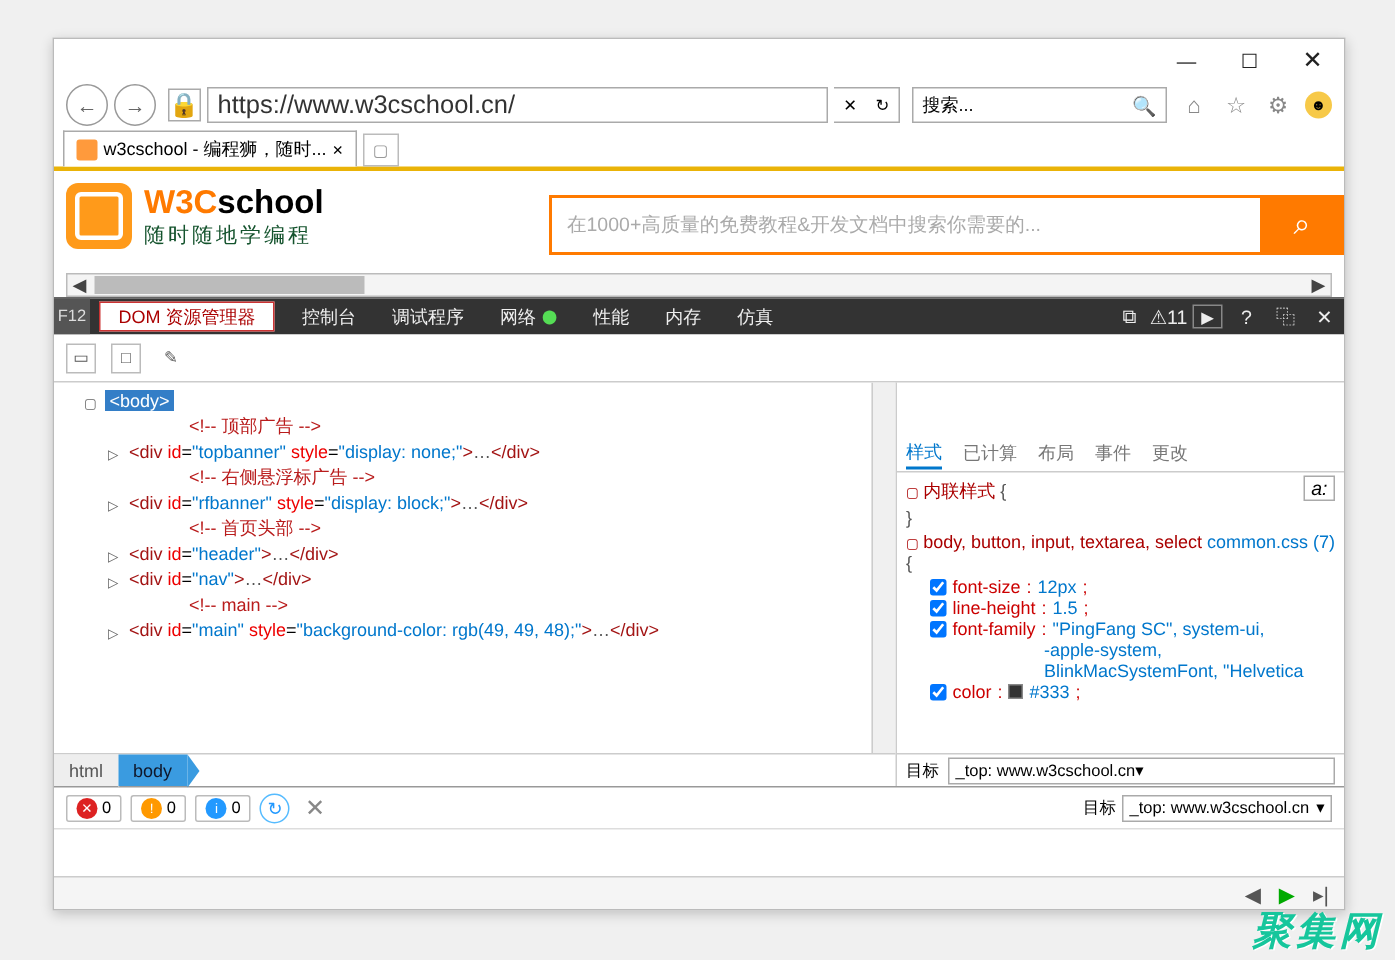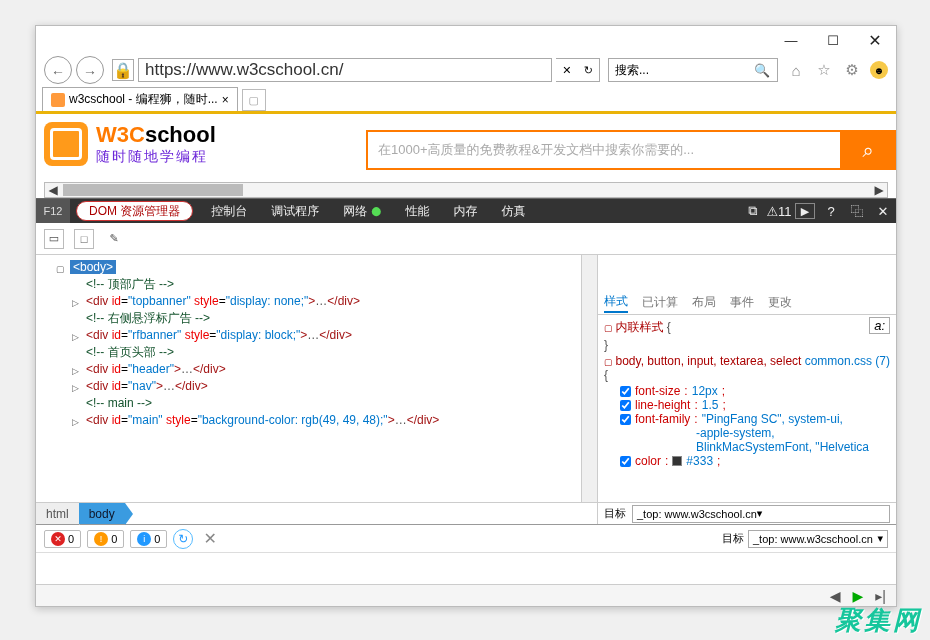--- a/index.html
+++ b/index.html
@@ -25,32 +25,32 @@
 .pagetab { height: 24px; border: 1px solid #aaa; border-bottom: none; background: #fff; padding: 0 8px; display: flex; align-items: center; gap: 4px; font-size: 12px; max-width: 200px; }
 .pagetab .fav { width: 14px; height: 14px; background: #ff9a3c; border-radius: 2px; }
 .newtab { width: 24px; height: 22px; border: 1px solid #bbb; margin-left: 4px; display: flex; align-items: center; justify-content: center; font-size: 11px; color: #999; }
 
 .pagecontent { height: 84px; position: relative; background: #fff; overflow: hidden; }
 .logo { position: absolute; left: 8px; top: 8px; display: flex; align-items: center; gap: 8px; }
 .logomark { width: 44px; height: 44px; background: #ff9a1a; border-radius: 8px; position: relative; }
 .logomark::after { content: ""; position: absolute; inset: 6px; border: 3px solid #fff; border-radius: 4px; }
 .logotxt .a { font-size: 22px; font-weight: bold; }
 .logotxt .a .o { color: #ff7a00; }
-.logotxt .b { font-size: 14px; color: #6d28d9; letter-spacing: 2px; }
+.logotxt .b { font-size: 14px; color: #14532d; letter-spacing: 2px; }
 .sitesearch { position: absolute; left: 330px; top: 16px; width: 532px; height: 40px; display: flex; border: 2px solid #ff7a00; }
 .sitesearch .sinp { flex: 1; display: flex; align-items: center; padding: 0 10px; font-size: 13px; color: #aaa; }
 .sitesearch .btn { width: 56px; background: #ff7a00; display: flex; align-items: center; justify-content: center; color: #fff; font-size: 20px; }
 .hscroll { position: absolute; left: 8px; right: 8px; bottom: 0; height: 16px; border: 1px solid #bbb; background: #f4f4f4; display: flex; align-items: center; }
 .hscroll .arr { width: 16px; text-align: center; font-size: 12px; color: #444; }
 .hscroll .thumb { width: 180px; height: 12px; background: #bbb; margin-left: 2px; }
 
 .devtools { flex: 1; display: flex; flex-direction: column; border-top: 1px solid #666; min-height: 0; }
 .dt-tabs { height: 24px; background: #333; color: #eee; display: flex; align-items: center; font-size: 12px; }
-.f12 { background: #555; color: #ddd; width: 34px; height: 100%; display: flex; align-items: center; justify-content: center; font-size: 11px; }
-.domtab { background: #fff; color: #a00; height: 20px; display: flex; align-items: center; padding: 0 12px; border: 1px solid #c33; border-radius: 10px; margin: 0 6px; }
+.f12 { background: #555; color: #ddd; width: 24px; height: 100%; display: flex; align-items: center; justify-content: center; font-size: 11px; }
+.domtab { background: #fff; color: #a00; height: 20px; display: flex; align-items: center; padding: 0 12px; border: 1px solid #c33; border-radius: 0; margin: 0 6px; }
 .dtab { padding: 0 12px; height: 100%; display: flex; align-items: center; gap: 4px; }
 .dtab .grn { color: #5d5; font-size: 9px; }
 .dt-right { margin-left: auto; display: flex; align-items: center; gap: 0; height: 100%; }
 .dt-ric { width: 26px; height: 100%; display: flex; align-items: center; justify-content: center; font-size: 13px; }
 .arrbox { border: 1px solid #888; width: 20px; height: 16px; display: flex; align-items: center; justify-content: center; font-size: 11px; }
 
 .dt-toolbar { height: 32px; background: #fff; border-bottom: 1px solid #ccc; display: flex; align-items: center; padding: 0 8px; gap: 10px; }
 .tbic { width: 20px; height: 20px; border: 1px solid #bbb; display: flex; align-items: center; justify-content: center; font-size: 11px; color: #555; }
 .findbox { margin-left: auto; width: 140px; height: 22px; border: 1px solid #aaa; padding: 0 6px; font-size: 12px; color: #999; display: flex; align-items: center; }
 
@@ -58,21 +58,21 @@
 .dompane { width: 562px; display: flex; flex-direction: column; border-right: 1px solid #ccc; min-height: 0; }
 .domtree { flex: 1; overflow: hidden; font-family: Consolas, monospace; font-size: 12px; padding: 4px 0; position: relative; }
 .line { padding: 0 0 0 50px; line-height: 17px; white-space: nowrap; position: relative; }
 .line.l1 { padding-left: 34px; }
 .tw { position: absolute; left: 36px; top: 2px; font-size: 9px; color: #666; }
 .line.l1 .tw { left: 20px; }
 .bodysel { background: #337ec7; color: #fff; padding: 0 3px; }
 .tag { color: #a31515; }
 .attr { color: #e00; }
 .val { color: #07c; }
-.cmt { color: #14532d; }
+.cmt { color: #b91c1c; margin-left: 40px; }
 .ellip { color: #555; }
 .domscroll { width: 16px; background: #f0f0f0; border-left: 1px solid #ccc; position: absolute; right: 0; top: 0; bottom: 0; }
 .bc { height: 22px; border-top: 1px solid #ccc; display: flex; align-items: center; }
 .bc .crumb { padding: 0 10px; font-size: 12px; height: 100%; display: flex; align-items: center; position: relative; }
 .bc .c1 { background: #eee; color: #555; text-align: right; }
 .bc .c2 { background: #3a9be0; color: #0f172a; }
 .bc .c1::after, .bc .c2::after { content: ""; position: absolute; right: -8px; top: 0; border-top: 11px solid transparent; border-bottom: 11px solid transparent; }
 .bc .c1::after { border-left: 8px solid #eee; }
 .bc .c2::after { border-left: 8px solid #3a9be0; z-index: 1; }
 

